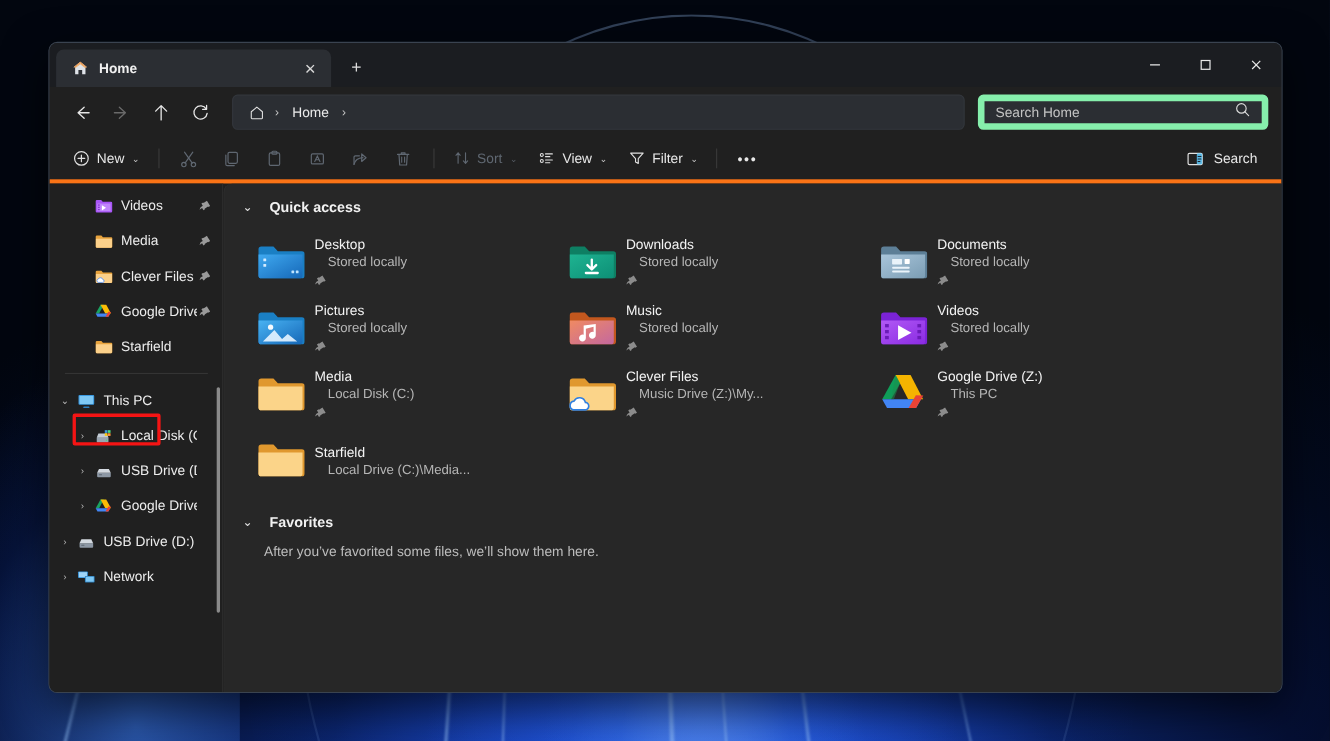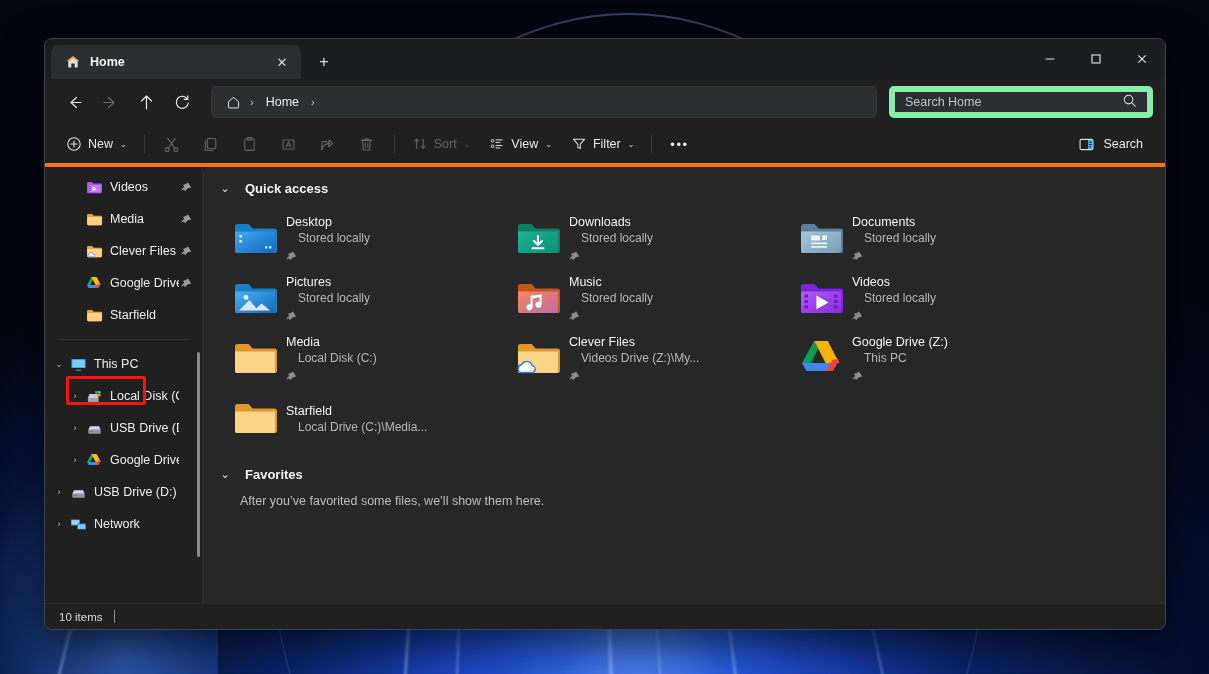--- a/index.html
+++ b/index.html
@@ -744,21 +744,21 @@
         <div class="card">
           <span class="card-ico">
             <svg width="44" height="40" viewBox="0 0 44 40">
                 <path d="M2 8.6A2.6 2.6 0 0 1 4.6 6h11l4 4.4h21.8A2.6 2.6 0 0 1 44 13v19.4a2.6 2.6 0 0 1-2.6 2.6H4.6A2.6 2.6 0 0 1 2 32.4z" fill="#e0982e"></path>
                 <path d="M2 13.4h40v19a2.6 2.6 0 0 1-2.6 2.6H4.6A2.6 2.6 0 0 1 2 32.4z" fill="#fbd489"></path>
                 <path d="M5.2 34.6a4.1 4.1 0 0 1 .6-8 5.6 5.6 0 0 1 10.4 1.2 3.4 3.4 0 0 1-.8 6.8z" fill="#fff" stroke="#2f7fe0" stroke-width="1.5"></path>
               </svg>
           </span>
           <span class="card-txt">
             <span class="card-name">Clever Files</span>
-            <span class="card-sub">Videos Drive (Z:)\My...</span>
+            <span class="card-sub">Music Drive (Z:)\My...</span>
             <span class="card-pin">
               <svg width="11" height="11" viewBox="0 0 12 12">
                   <path d="M7.4 1.2 10.8 4.6 9.3 6.1 8.9 5.7 6 8.6l.4.4-1.2 1.2L3.4 8.4 1.2 10.6l.6-2.8 1.8-1.8L1.8 4.2 3.3 2.7 3.7 3.1 6.6 .2z" fill="#8c8c8c" transform="rotate(12 6 6)"></path>
                 </svg>
             </span>
           </span>
         </div>
 
         <div class="card">
           <span class="card-ico">
@@ -799,19 +799,15 @@
 
       <div class="section-head" style="padding-top:22px;">
         <span class="section-chev">⌄</span>
         <span class="section-title">Favorites</span>
       </div>
       <div class="fav-empty">After you’ve favorited some files, we’ll show them here.</div>
 
     </div>
   </div>
 
-  <div class="statusbar">
-    <span class="status-text">10 items</span>
-    <span class="status-sep"></span>
-  </div>
 </div>
 
 <div id="annotation"></div>
 
 </body></html>

